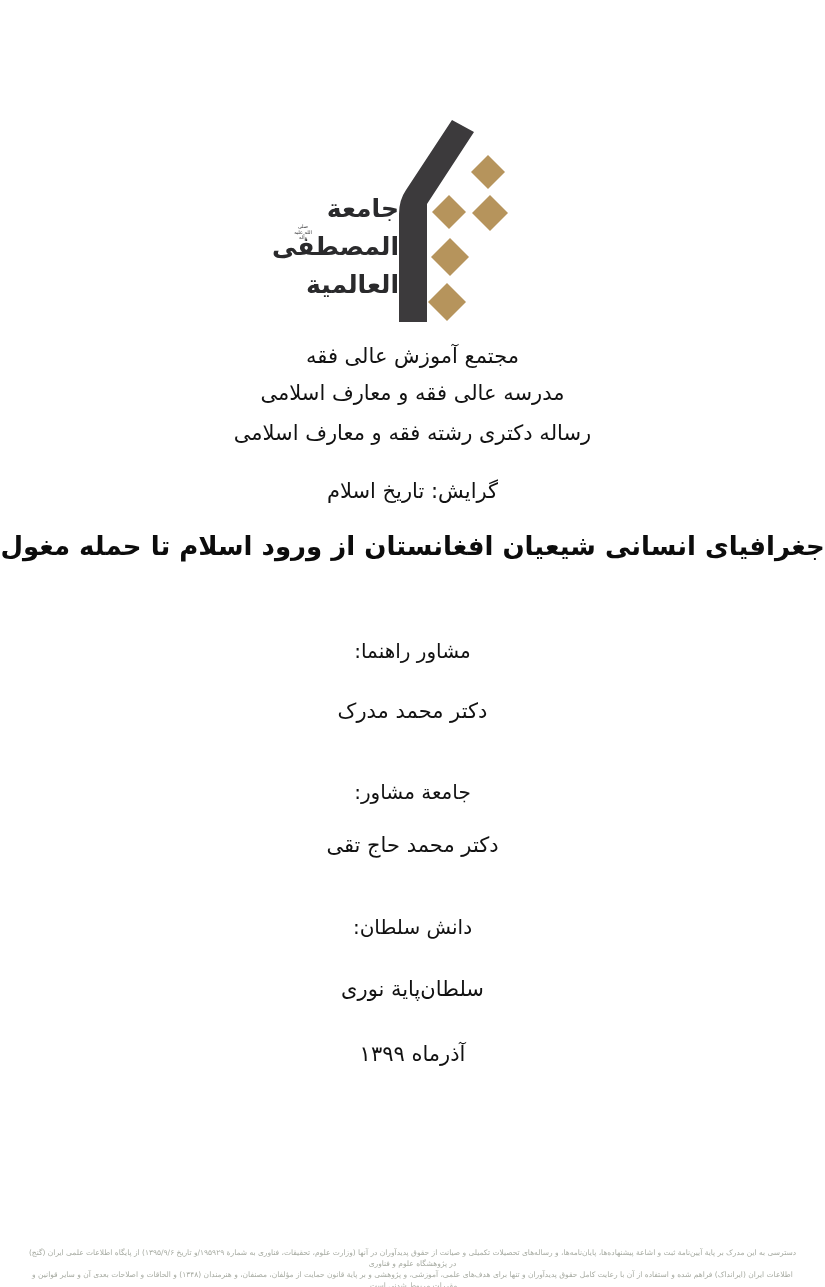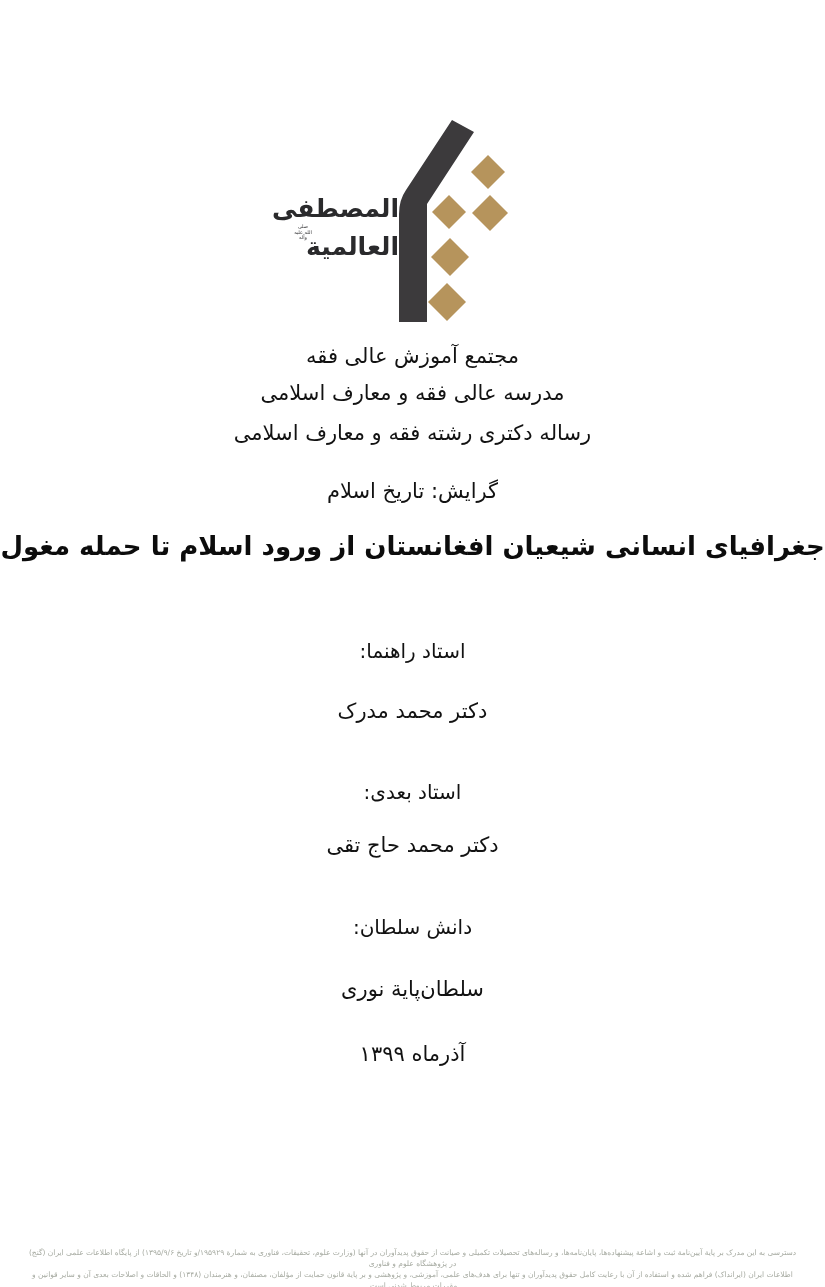--- a/index.html
+++ b/index.html
@@ -71,35 +71,36 @@
   <svg class="logo-svg" viewBox="0 0 825 1287">
     <path d="M 399 322 L 399 214 Q 399 200 406 190 L 452 120 L 474 132 L 427 204 L 427 322 Z" fill="#3c3a3c"></path>
     <polygon points="488,155 505,172 488,189 471,172" fill="#b6945c"></polygon>
     <polygon points="449,195 466,212 449,229 432,212" fill="#b6945c"></polygon>
     <polygon points="490,195 508,213 490,231 472,213" fill="#b6945c"></polygon>
     <polygon points="450,238 469,257 450,276 431,257" fill="#b6945c"></polygon>
     <polygon points="447,283 466,302 447,321 428,302" fill="#b6945c"></polygon>
   </svg>
 
   <div class="logo-text" style="color: rgb(42, 42, 44);">
+    <div>جامعة</div>
     <div>المصطفى</div>
     <div>العالمية</div>
   </div>
   <div class="logo-seal">صلى الله عليه وآله</div>
 
   <div class="line naskh l-institute1">مجتمع آموزش عالی فقه</div>
   <div class="line naskh l-institute2">مدرسه عالی فقه و معارف اسلامی</div>
   <div class="line heavy l-degree">رساله دکتری رشته فقه و معارف اسلامی</div>
   <div class="line heavy l-grayesh">گرایش: تاریخ اسلام</div>
 
   <div class="line l-title">جغرافیای انسانی شیعیان افغانستان از ورود اسلام تا حمله مغول</div>
 
-  <div class="line heavy l-sup-label">استاد راهنما:</div>
+  <div class="line heavy l-sup-label">مشاور راهنما:</div>
   <div class="line heavy l-sup-name">دکتر محمد مدرک</div>
-  <div class="line heavy l-adv-label">استاد بعدی:</div>
+  <div class="line heavy l-adv-label">جامعة مشاور:</div>
   <div class="line heavy l-adv-name">دکتر محمد حاج تقی</div>
   <div class="line heavy l-stu-label">دانش سلطان:</div>
   <div class="line heavy l-stu-name">سلطان‌پایة نوری</div>
   <div class="line heavy l-date">آذرماه ۱۳۹۹</div>
 
   <div class="footer" style="color: rgb(167, 171, 162);">
     <div>دسترسی به این مدرک بر پایة آیین‌نامة ثبت و اشاعة پیشنهاده‌ها، پایان‌نامه‌ها، و رساله‌های تحصیلات تکمیلی و صیانت از حقوق پدیدآوران در آنها (وزارت علوم، تحقیقات، فناوری به شمارة ۱۹۵۹۲۹/و تاریخ ۱۳۹۵/۹/۶) از پایگاه اطلاعات علمی ایران (گنج) در پژوهشگاه علوم و فناوری</div>
     <div>اطلاعات ایران (ایرانداک) فراهم شده و استفاده از آن با رعایت کامل حقوق پدیدآوران و تنها برای هدف‌های علمی، آموزشی، و پژوهشی و بر پایة قانون حمایت از مؤلفان، مصنفان، و هنرمندان (۱۳۴۸) و الحاقات و اصلاحات بعدی آن و سایر قوانین و مقررات مربوط شدنی است.</div>
   </div>
 

